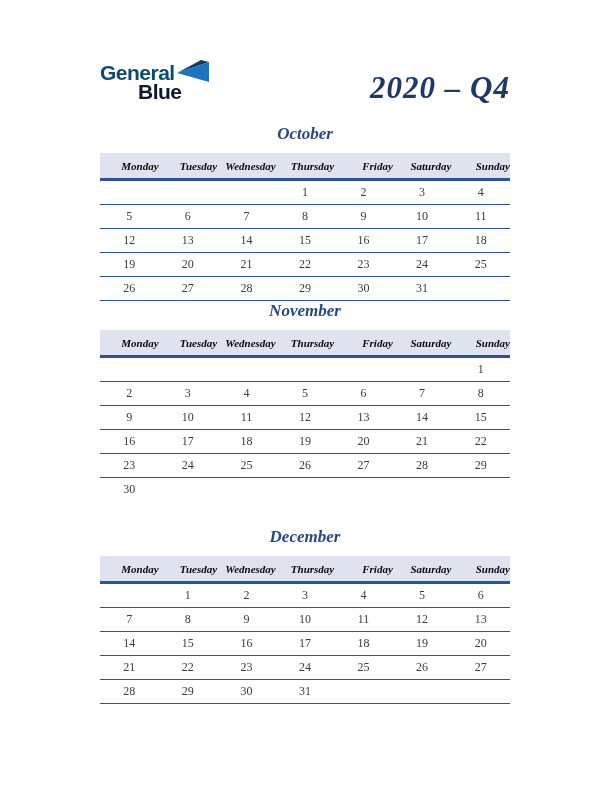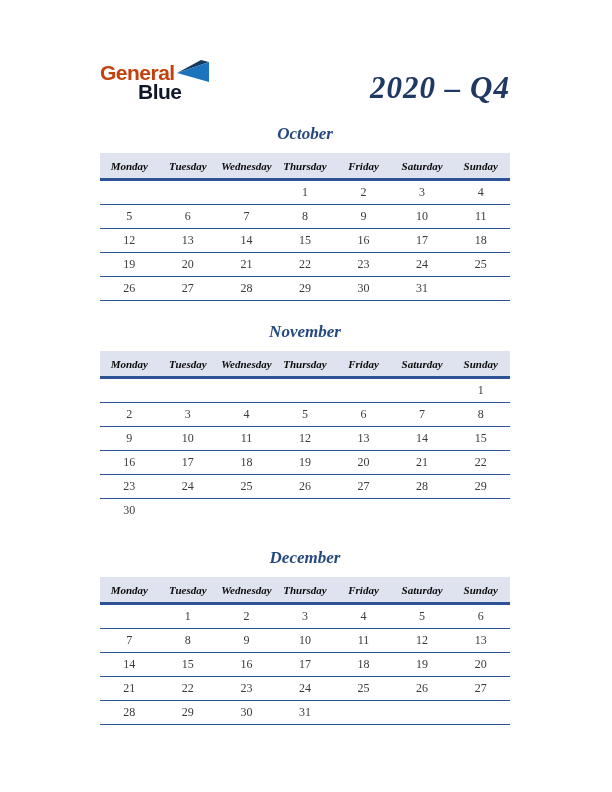--- a/index.html
+++ b/index.html
@@ -24,21 +24,21 @@
     justify-content: space-between;
     align-items: flex-start;
     padding: 62px 102px 0 100px;
   }
   .logo { line-height: 1; }
   .logo-row1 { display: flex; align-items: flex-start; }
   .logo-general {
     font-family: "Liberation Sans", sans-serif;
     font-size: 21px;
     font-weight: 600;
-    color: #c2410c;
+    color: #0c4a6e;
     letter-spacing: -0.5px;
   }
   .logo-triangle { margin-left: 1px; margin-top: -2px; }
   .logo-blue {
     font-family: "Liberation Sans", sans-serif;
     font-size: 21px;
     font-weight: 600;
     color: #0f172a;
     letter-spacing: -0.5px;
     margin-left: 38px;
@@ -57,35 +57,35 @@
   .month-title {
     text-align: center;
     font-style: italic;
     font-weight: bold;
     font-size: 17px;
     line-height: 20px;
     color: #26497E;
     margin: 0 0 9px 0;
   }
   .month.m0 .month-title { margin-top: 18px; }
-  .month.m1 .month-title { margin-top: 21px; }
+  .month.m1 .month-title { }
   .month.m2 .month-title { margin-top: 26px; }
   table.cal {
     width: 100%;
     border-collapse: collapse;
     table-layout: fixed;
   }
   table.cal thead th {
     background: #DFE3F0;
     height: 25px;
     font-size: 11px;
     font-style: italic;
     font-weight: bold;
     color: #0a0a0a;
-    text-align: center;
+    text-align: right;
     vertical-align: middle;
     border-bottom: 3px solid #2E5395;
     padding: 0;
   }
   table.cal tbody td {
     height: 23px;
     text-align: center;
     vertical-align: middle;
     font-size: 12px;
     color: #3B3B3B;

